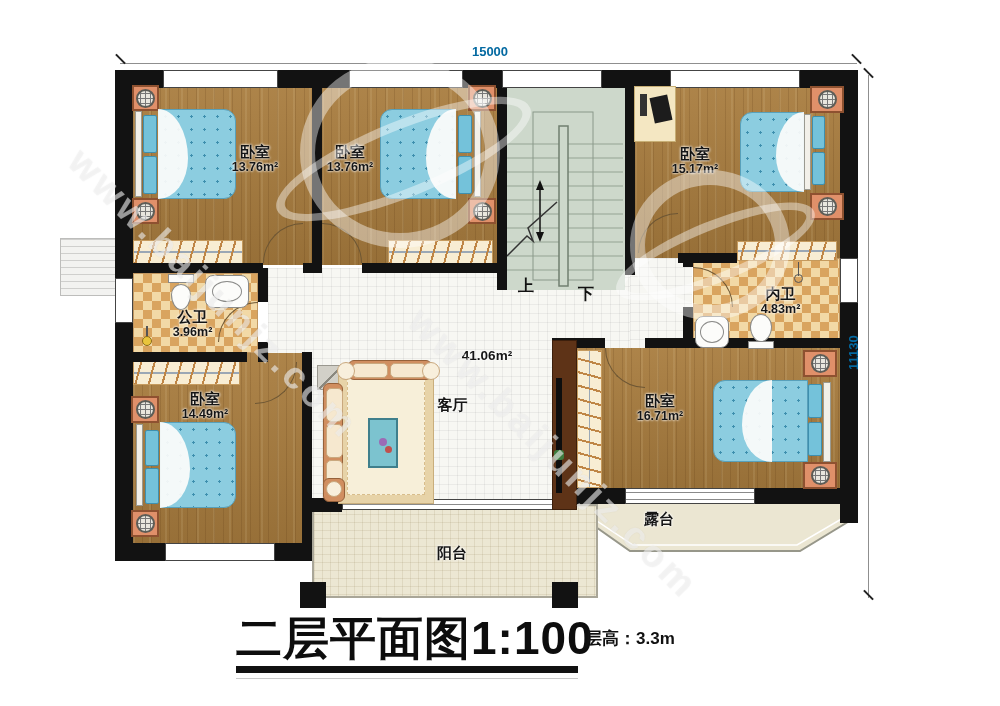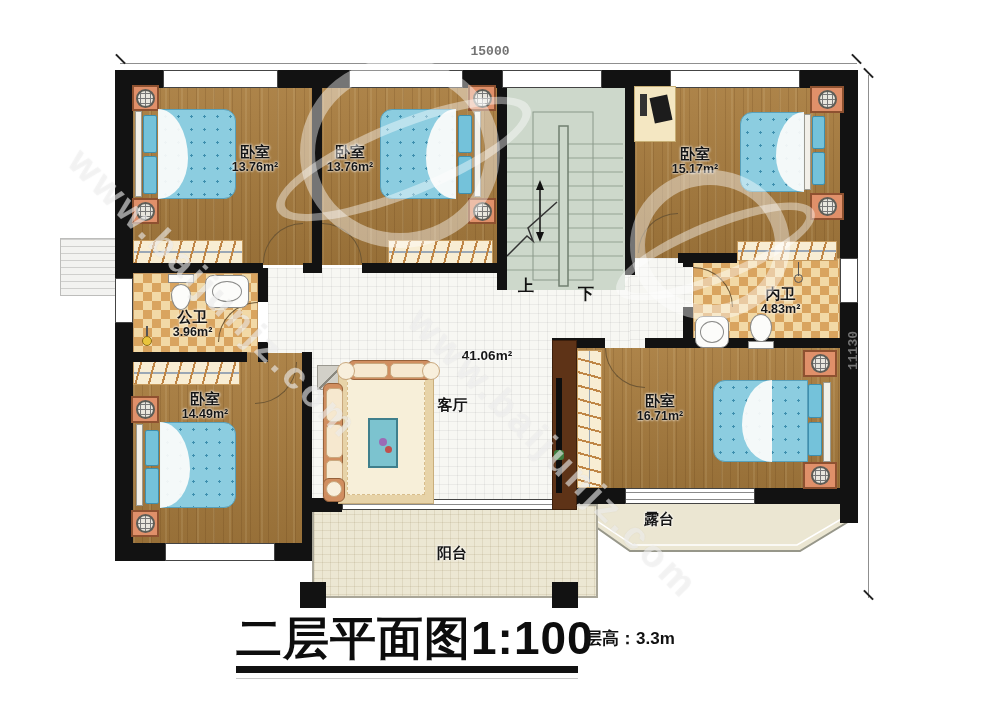--- a/index.html
+++ b/index.html
@@ -48,21 +48,21 @@
   .roundpillow{background:#f8efdc;border:1px solid #c9a87e;border-radius:50%;}
   .fixwhite{background:#fcfcfa;border:1px solid #8a8a88;}
   
   .rlabel{position:absolute;text-align:center;color:#151515;font-weight:700;line-height:1.15;text-shadow:0 0 2px #fff,0 0 3px #fff;}
   .rlabel .nm{font-size:15px;display:block;}
   .rlabel .ar{font-size:12.5px;display:block;}
   .dir{position:absolute;font-size:16px;font-weight:700;color:#111;}
   
   .dimline{background:#8f8f8f;}
   .tick{width:13px;height:2px;background:#222;transform:rotate(45deg);}
-  .dimtext{font-family:Liberation Mono, monospace;font-weight:700;font-size:13px;color:#737373;}
+  .dimtext{font-family:Liberation Sans, sans-serif;font-weight:700;font-size:13px;color:#0369a1;}
   
   .title-main{position:absolute;font-size:46px;font-weight:600;color:#0d0d0d;letter-spacing:1px;white-space:nowrap;}
   .title-bar{background:#111;}
   .title-thin{background:#c9c9c9;}
   .spec{font-size:17px;font-weight:600;color:#111;white-space:nowrap;}
   
   .wm{pointer-events:none;}
   .wm-text{position:absolute;color:rgba(255,255,255,.5);font-weight:700;font-size:38px;letter-spacing:4px;transform:rotate(45deg);transform-origin:left top;white-space:nowrap;text-shadow:0 0 1px rgba(150,150,150,.25);}
   .wm-ring{position:absolute;border:15px solid rgba(255,255,255,.42);border-radius:50%;}
   .wm-ring:before{content:"";position:absolute;left:-28%;top:30%;width:150%;height:36%;border:9px solid rgba(255,255,255,.42);border-radius:50%;transform:rotate(-22deg);}

